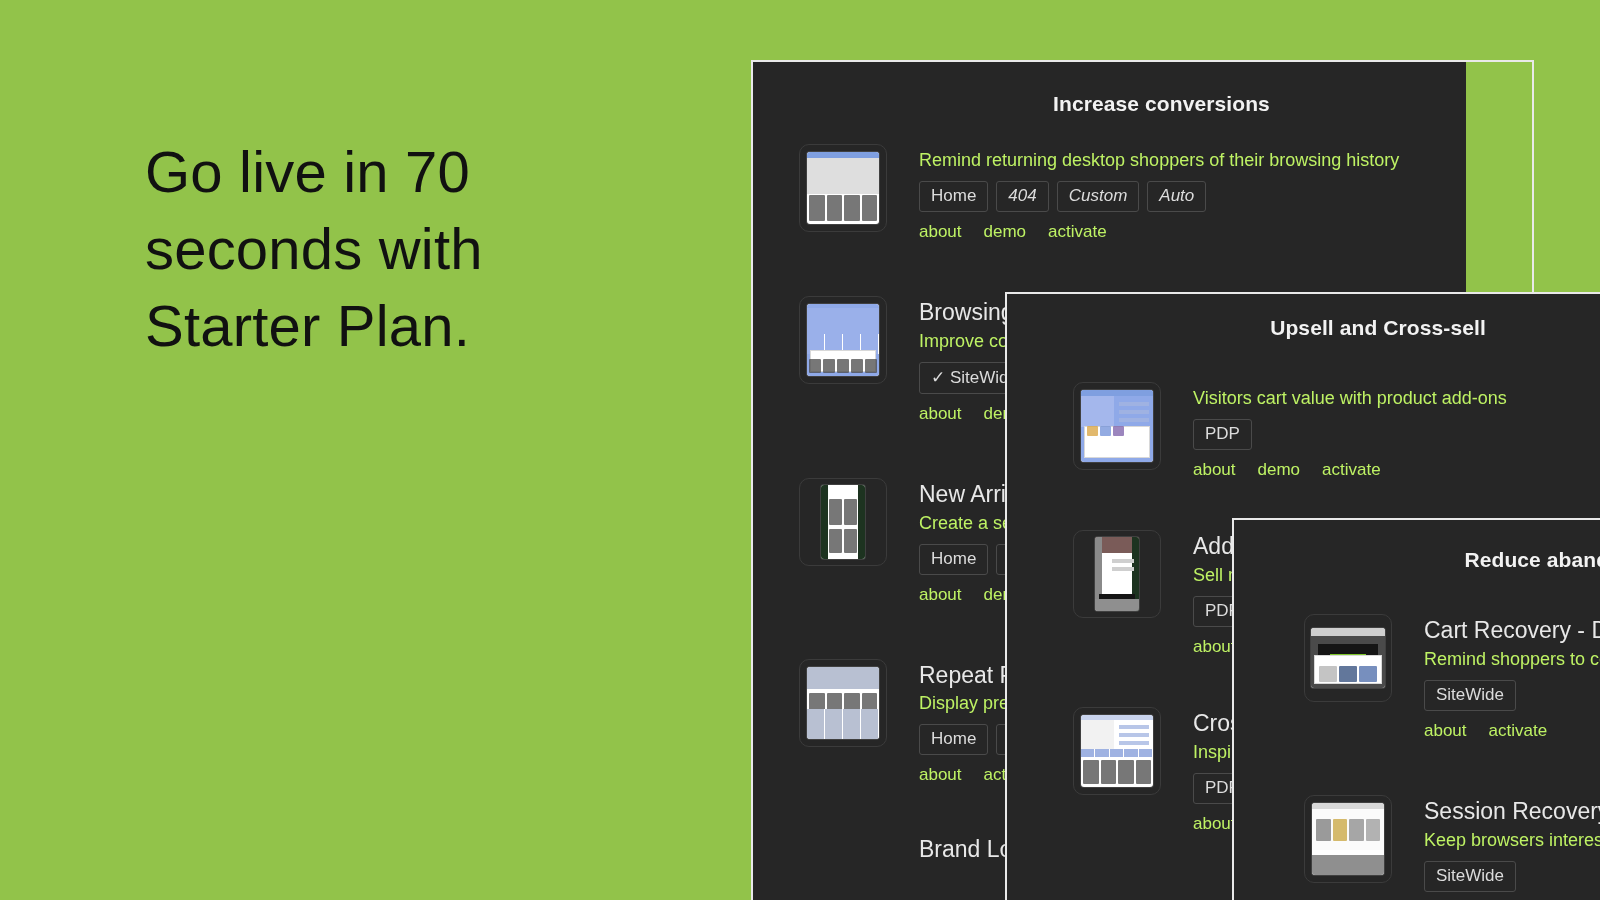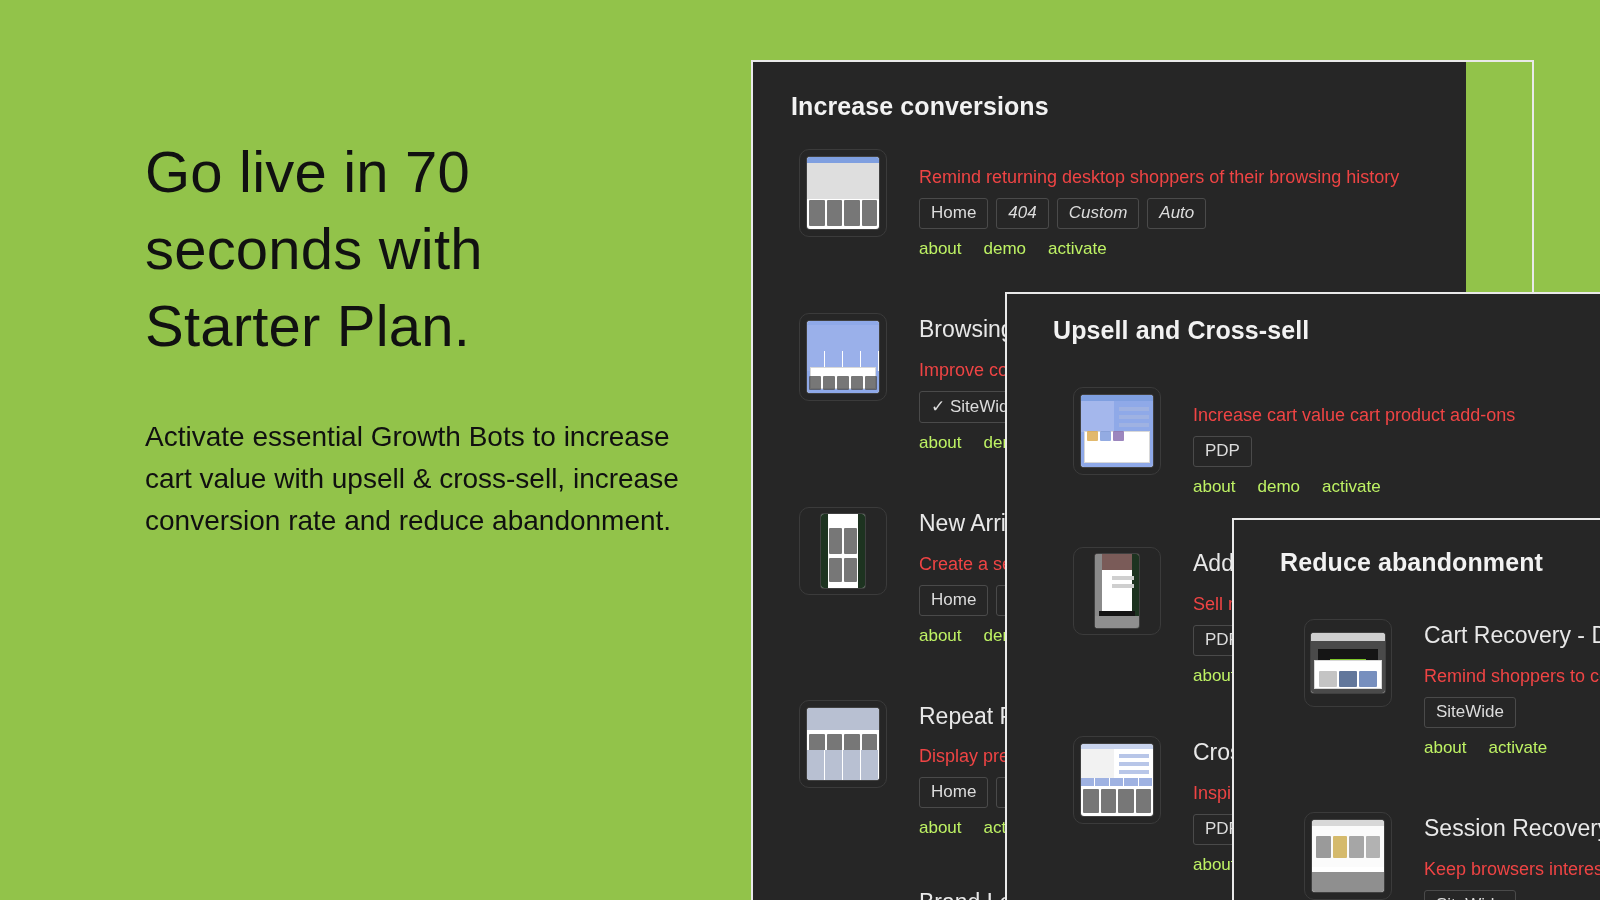--- a/index.html
+++ b/index.html
@@ -28,22 +28,22 @@
   
   .panel {
     position:absolute; background:#262626;
     border:2px solid #e9e9e9; overflow:hidden;
   }
   #panel-conversions { left:751px; top:60px; width:783px; height:870px; }
   #panel-upsell      { left:1005px; top:292px; width:700px; height:640px; }
   #panel-abandon     { left:1232px; top:518px; width:640px; height:420px; }
 
   .panel-title {
-    color:#f2f2f2; font-size:25px; font-weight:bold;
-    padding:30px 0 0 38px; letter-spacing:.1px;
+    color:#f2f2f2; font-size:21px; font-weight:bold;
+    padding:30px 0 0 38px; letter-spacing:.1px;text-align:center;
   }
   #panel-upsell .panel-title { padding-left:46px; padding-top:22px; }
   #panel-abandon .panel-title { padding-left:46px; padding-top:28px; }
 
   .cards { padding-top:14px; }
 
   
   .bot-card { display:flex; align-items:flex-start; padding:14px 0 14px 46px; }
   #panel-upsell .bot-card  { padding-left:66px; }
   #panel-abandon .bot-card { padding-left:70px; }
@@ -61,21 +61,21 @@
   }
   .thumb.narrow { width:44px; height:74px; }
   .thumb.wide   { width:74px; height:60px; }
 
   .card-body { padding-left:32px; padding-top:2px; }
   .card-title {
     color:#e8e8e8; font-size:23px; font-weight:400; line-height:1.25;
     white-space:nowrap;
   }
   .card-desc {
-    color:#ef4444; font-size:18px; font-weight:400; margin-top:16px;
+    color:#bef264; font-size:18px; font-weight:400; margin-top:4px;
     white-space:nowrap;
   }
   .tag-row { display:flex; gap:8px; margin-top:10px; }
   .tag {
     border:1px solid #4a4a4a; border-radius:3px;
     color:#dcdcdc; font-size:17px; padding:4px 11px 5px;
     white-space:nowrap;
   }
   .tag.it { font-style:italic; }
   .link-row { display:flex; gap:22px; margin-top:10px; }
@@ -105,21 +105,20 @@
   .allblue { position:absolute; inset:0; background:#8fa9e8; }
 
   
   .green-strip { position:absolute; right:0; top:0; width:66px; height:292px; background:#92c34a; }
 </style>
 </head>
 <body>
 
 <div class="left-copy">
   <div class="headline">Go live in 70 seconds with Starter Plan.</div>
-  <div class="subcopy">Activate essential Growth Bots to increase cart value with upsell &amp; cross-sell, increase conversion rate and reduce abandonment.</div>
 </div>
 
 <div class="panel" id="panel-conversions">
   <div class="panel-title">Increase conversions</div>
   <div class="cards">
 
     <div class="bot-card">
       <div class="thumb-wrap">
         <div class="thumb">
           <div class="sc">
@@ -284,21 +283,21 @@
             <div class="whitebox" style="height:44%;"></div>
             <div class="figs" style="height:10px;left:6px;right:40%;bottom:26px;">
                 <i style="background:#d8a23c;"></i>
                 <i style="background:#6f8fd8;"></i>
                 <i style="background:#7b5ea8;"></i>
               </div>
           </div>
         </div>
       </div>
       <div class="card-body">
-        <div class="card-desc">Increase cart value cart product add-ons</div>
+        <div class="card-desc">Visitors cart value with product add-ons</div>
         <div class="tag-row">
           <span class="tag">PDP</span>
         </div>
         <div class="link-row">
           <a class="lnk" href="#">about</a>
           <a class="lnk" href="#">demo</a>
           <a class="lnk" href="#">activate</a>
         </div>
       </div>
     </div>

